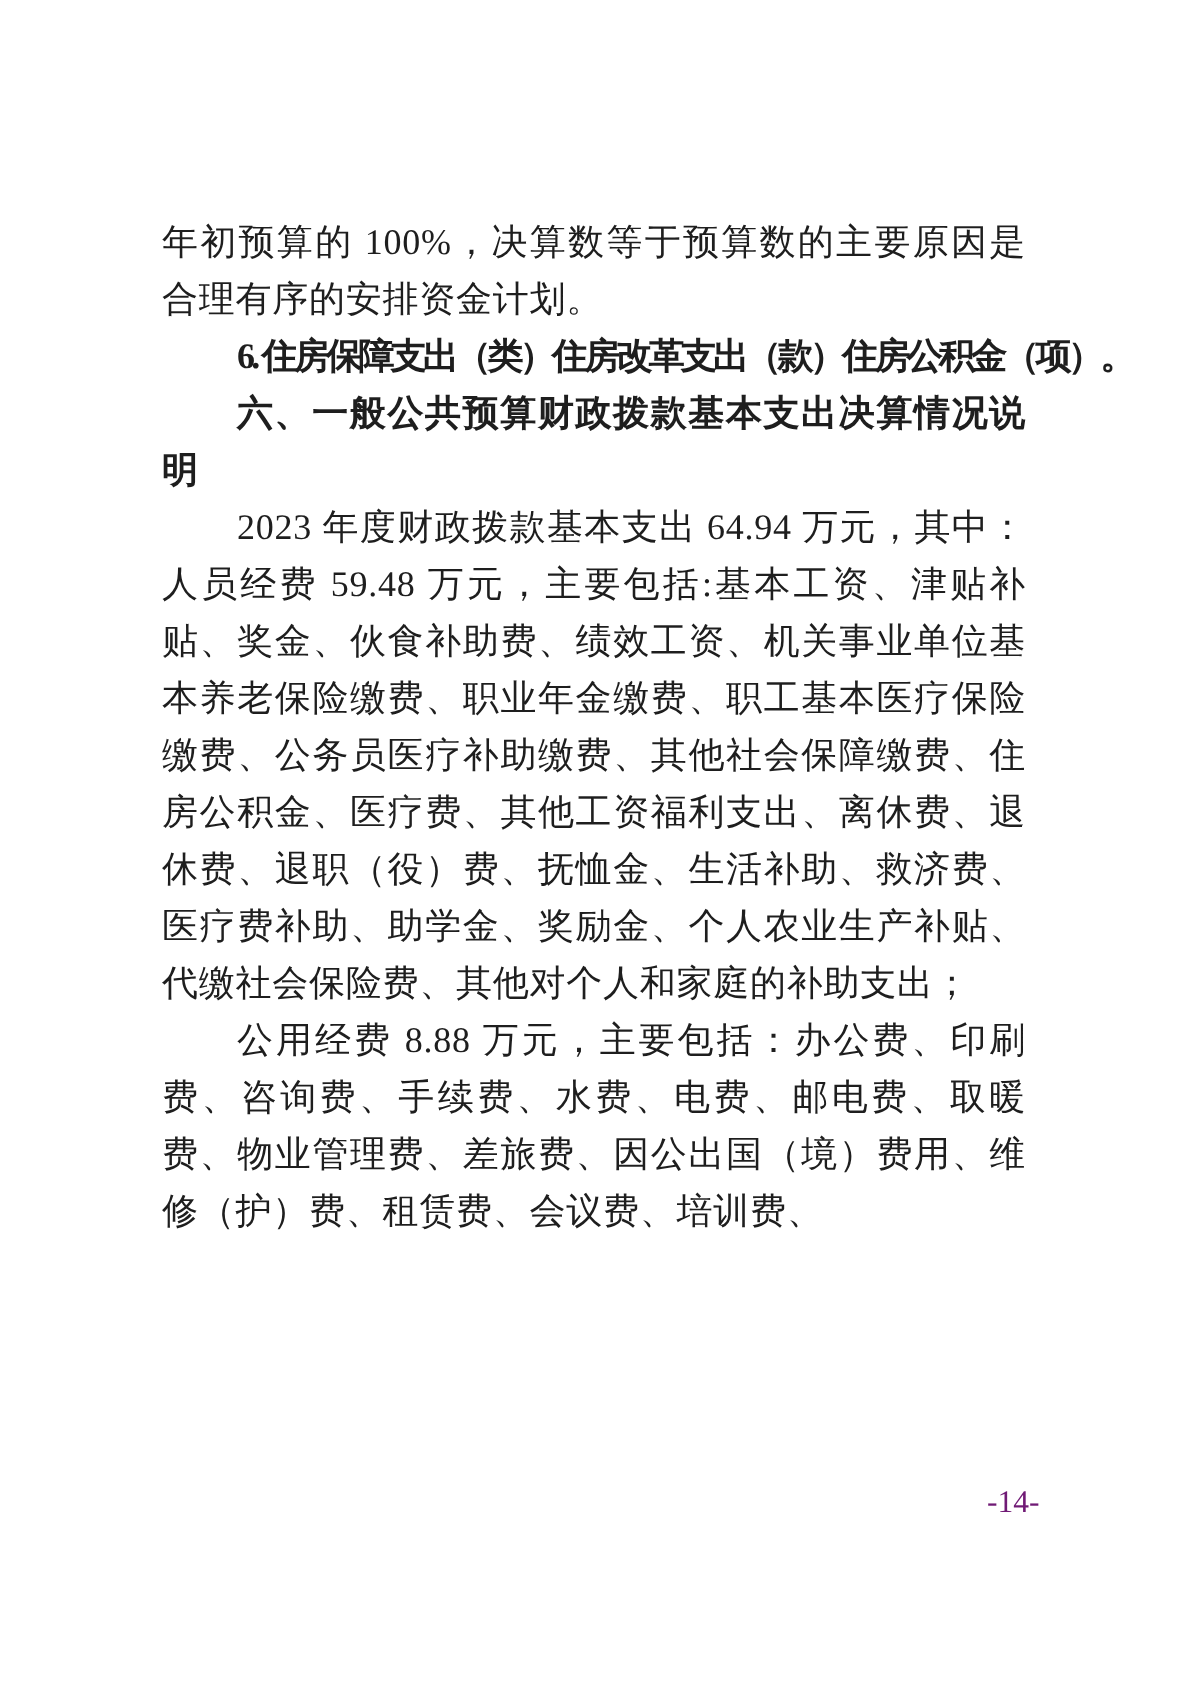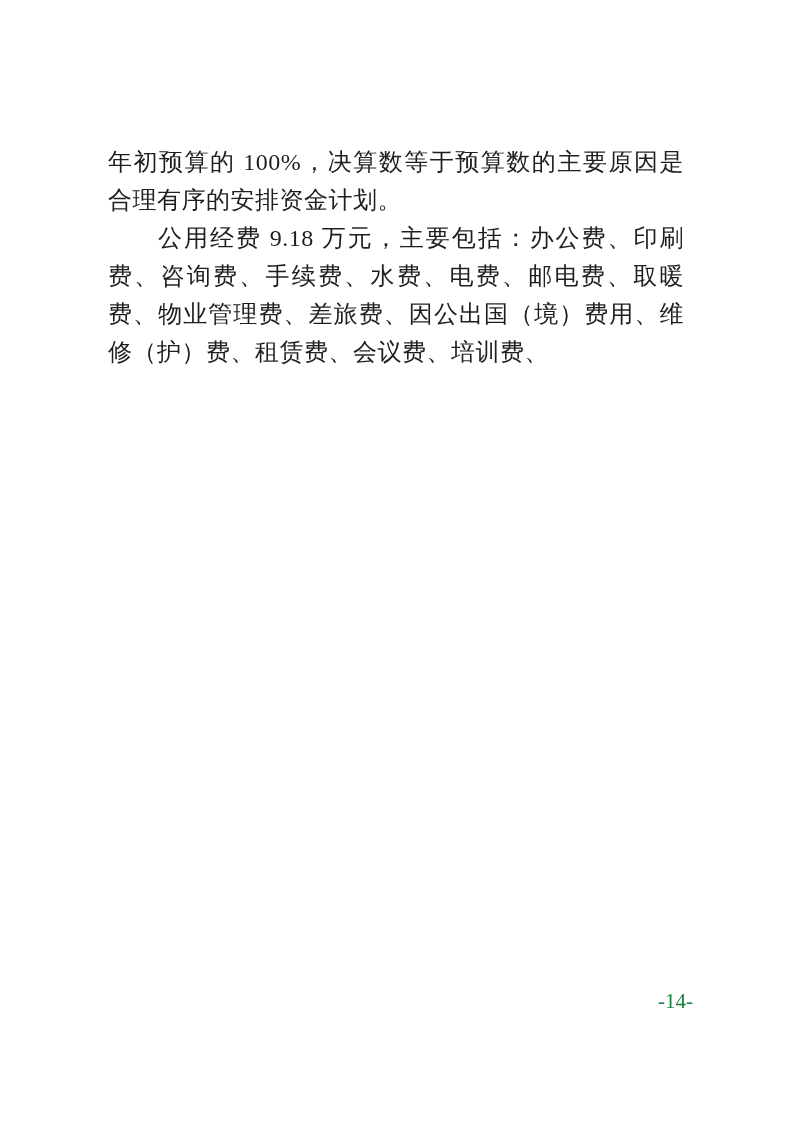--- a/index.html
+++ b/index.html
@@ -45,35 +45,38 @@
     font-weight: 700;
     font-size: 24px;
     line-height: 38px;
   }
   .page-number {
     position: absolute;
     top: 989px;
     right: 100px;
     font-size: 21px;
     line-height: 24px;
-    color: #15803d;
+    color: #701a75;
     font-family: "Liberation Serif", "DejaVu Serif", serif;
   }
 </style>
 </head>
 <body>
 
 <div class="page">
   <main class="content">
 
     <p class="para"><span>年初预算的 100%，决算数等于预算数的主要原因是合理有序的安排资金计划。</span></p>
 
 
+    <p class="para indent tight"><span class="bold">6. 住房保障支出（类）住房改革支出（款）住房公积金（项）。</span></p>
 
 
+    <h2 class="para indent hei"><span>六、一般公共预算财政拨款基本支出决算情况说明</span></h2>
 
+    <p class="para indent"><span>2023 年度财政拨款基本支出 64.94 万元，其中：人员经费 59.48 万元，主要包括:基本工资、津贴补贴、奖金、伙食补助费、绩效工资、机关事业单位基本养老保险缴费、职业年金缴费、职工基本医疗保险缴费、公务员医疗补助缴费、其他社会保障缴费、住房公积金、医疗费、其他工资福利支出、离休费、退休费、退职（役）费、抚恤金、生活补助、救济费、医疗费补助、助学金、奖励金、个人农业生产补贴、代缴社会保险费、其他对个人和家庭的补助支出；</span></p>
 
-    <p class="para indent"><span>公用经费 9.18 万元，主要包括：办公费、印刷费、咨询费、手续费、水费、电费、邮电费、取暖费、物业管理费、差旅费、因公出国（境）费用、维修（护）费、租赁费、会议费、培训费、</span></p>
+    <p class="para indent"><span>公用经费 8.88 万元，主要包括：办公费、印刷费、咨询费、手续费、水费、电费、邮电费、取暖费、物业管理费、差旅费、因公出国（境）费用、维修（护）费、租赁费、会议费、培训费、</span></p>
 
   </main>
 
   <div class="page-number">-14-</div>
 </div>
 
 </body></html>

